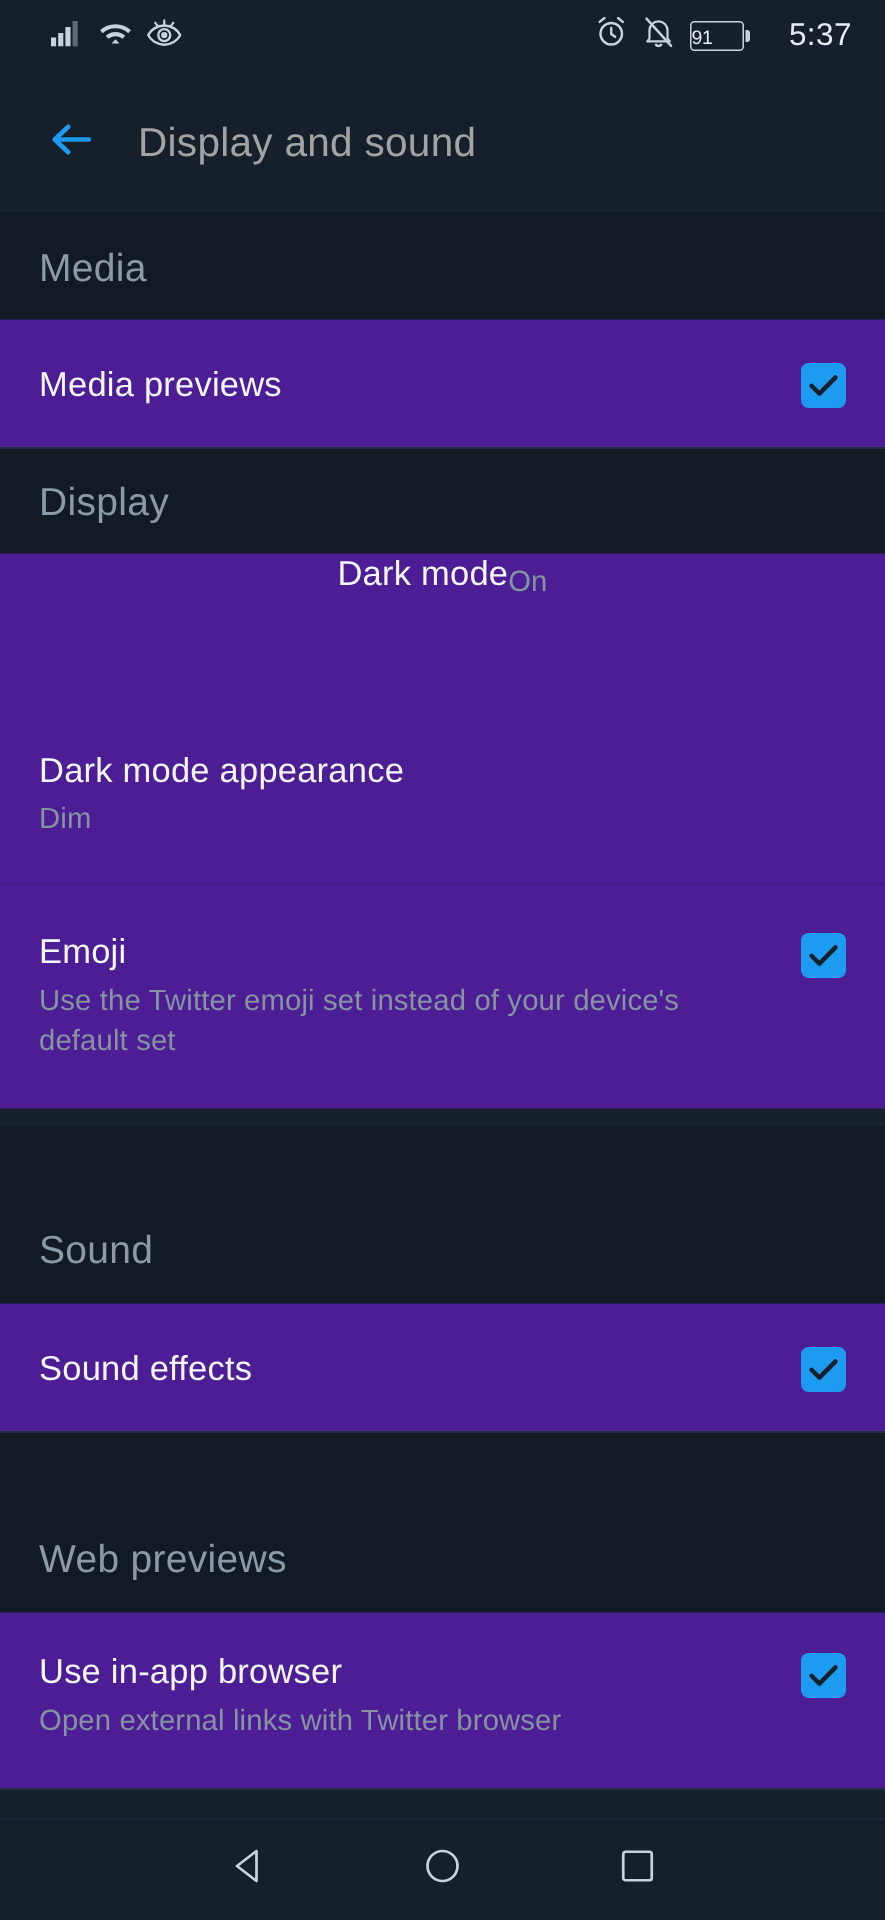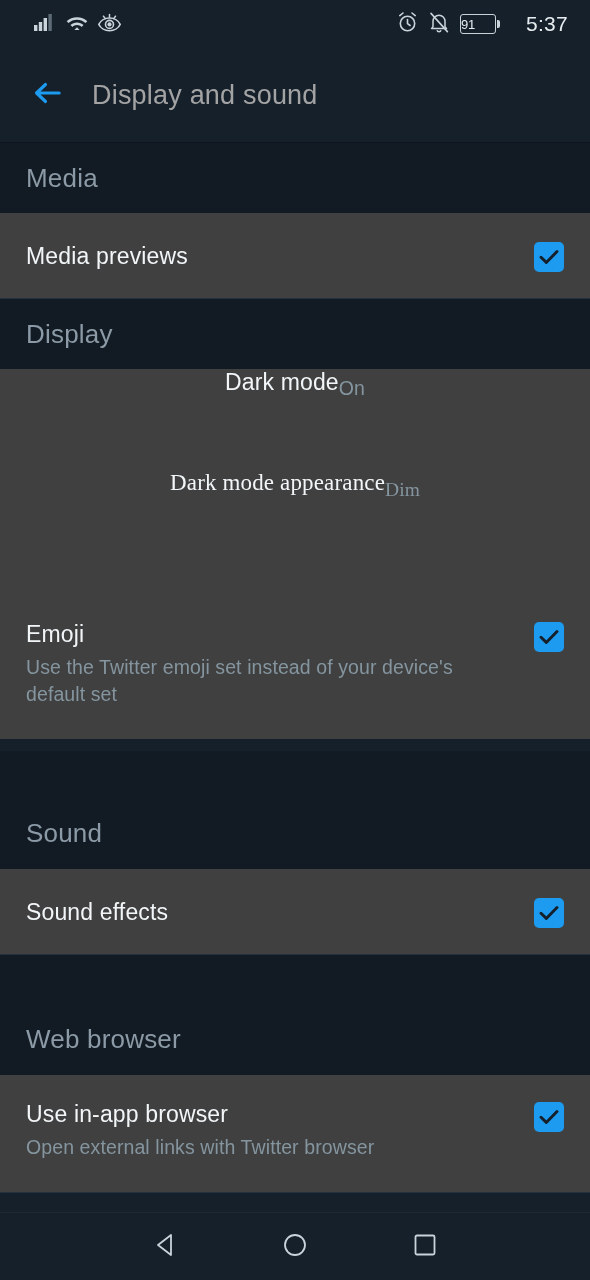--- a/index.html
+++ b/index.html
@@ -64,41 +64,41 @@
     display: flex; align-items: center;
     color: #8b9aa6; font-size: 26px; font-weight: 400;
     letter-spacing: .2px;
   }
   .section-header.h-media   { height: 70px; }
   .section-header.h-display { height: 70px; }
   .section-header.h-sound   { height: 118px; align-items: flex-end; padding-bottom: 20px; margin-top: 12px; }
   .section-header.h-web     { height: 120px; align-items: flex-end; padding-bottom: 20px; }
 
   .row {
-    background: #404040;
+    background: #4c1d95;
     padding: 0 26px;
     display: flex; align-items: flex-start; justify-content: space-between;
     position: relative; cursor: pointer;
   }
   .row.divider-bottom:after {
     content: ""; position: absolute; left: 0; right: 0; bottom: 0;
     height: 1px; background: #243240;
   }
   .row-text { display: flex; flex-direction: column; max-width: 470px; }
   .row-title {
     color: #f2f6f8; font-size: 23px; font-weight: 400; letter-spacing: .15px;
   }
   .row-sub {
     color: #84959f; font-size: 19.5px; font-weight: 400;
     line-height: 27px; letter-spacing: .1px; margin-top: 6px;
   }
 
   .r-media-previews { height: 86px; align-items: center; }
   .r-dark-mode      { height: 101px; flex-direction: row; justify-content: center; align-items: flex-start; }
-  .r-dark-appear    { height: 119px; flex-direction: row; justify-content: center; align-items: flex-start; font-family: Liberation Serif, serif; }
+  .r-dark-appear    { height: 119px; flex-direction: column; justify-content: center; align-items: flex-start; }
   .r-emoji          { height: 150px; padding-top: 32px; }
   .r-sound-effects  { height: 86px; align-items: center; }
   .r-inapp          { height: 118px; padding-top: 26px; }
 
   .checkbox {
     width: 30px; height: 30px; border-radius: 5px;
     background: #1d9bf0; flex: 0 0 auto;
     display: flex; align-items: center; justify-content: center;
     cursor: pointer; margin-top: 1px;
   }
@@ -220,21 +220,21 @@
       <div class="row-text">
         <span class="row-title">Sound effects</span>
       </div>
       <span class="checkbox">
         <svg width="20" height="16" viewBox="0 0 20 16">
           <path d="M2 8.2L7.3 13.4 18 2.6" stroke="#15202b" stroke-width="2.9" fill="none" stroke-linecap="round" stroke-linejoin="round"></path>
         </svg>
       </span>
     </div>
 
-    <div class="section-header h-web">Web browser</div>
+    <div class="section-header h-web">Web previews</div>
 
     <div class="row r-inapp divider-bottom">
       <div class="row-text">
         <span class="row-title">Use in-app browser</span>
         <span class="row-sub">Open external links with Twitter browser</span>
       </div>
       <span class="checkbox">
         <svg width="20" height="16" viewBox="0 0 20 16">
           <path d="M2 8.2L7.3 13.4 18 2.6" stroke="#15202b" stroke-width="2.9" fill="none" stroke-linecap="round" stroke-linejoin="round"></path>
         </svg>

